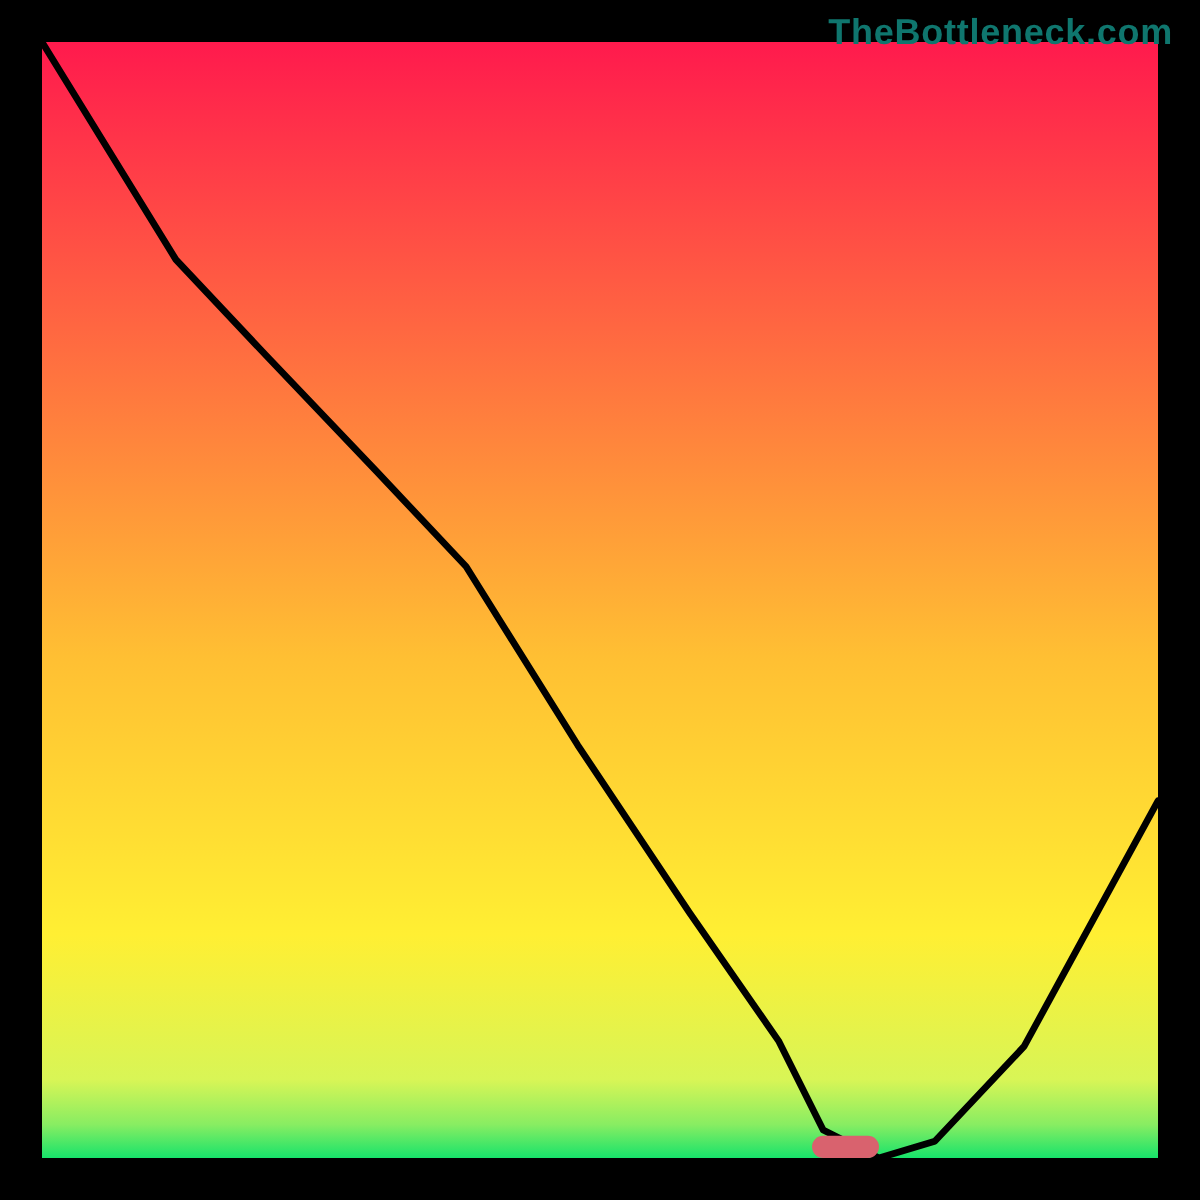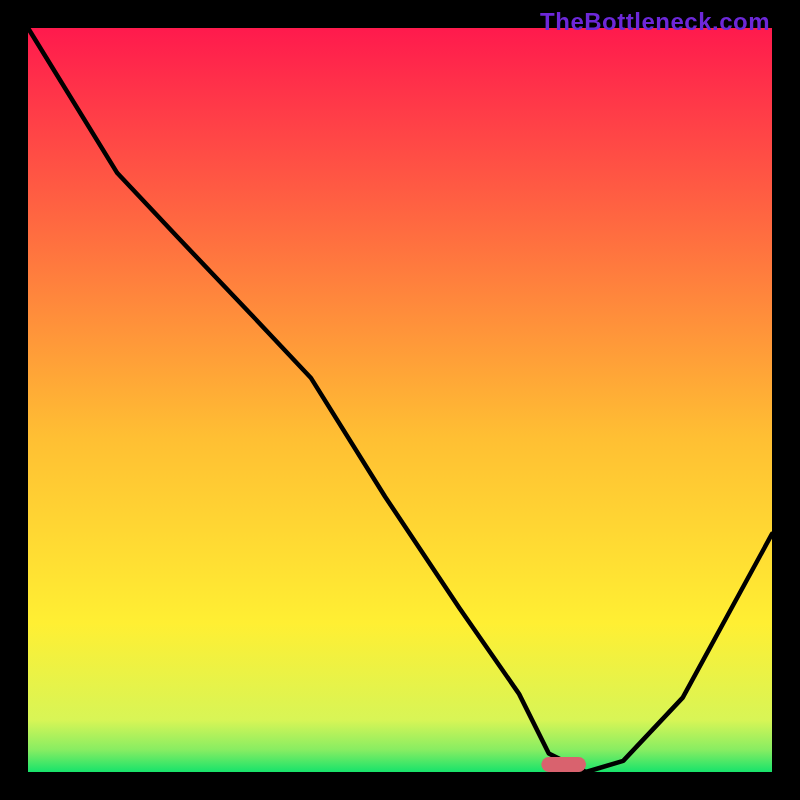--- a/index.html
+++ b/index.html
@@ -15,25 +15,25 @@
     width: 800px;
     height: 800px;
     box-sizing: border-box;
   }
   #chart svg {
     display: block;
   }
   #watermark {
     position: absolute;
     top: 8px;
-    right: 30px;
+    right: 18px;
     font-family: Arial, Helvetica, sans-serif;
     font-weight: 700;
     font-size: 24px;
-    color: #6d28d9;
+    color: #0f766e;
     letter-spacing: 0.5px;
   }
 </style>
 </head>
 <body>
 
 <div id="chart">
   <svg id="svg" width="800" height="800" viewBox="0 0 800 800">
     <defs>
       <linearGradient id="bg-grad" x1="0" y1="0" x2="0" y2="1">

